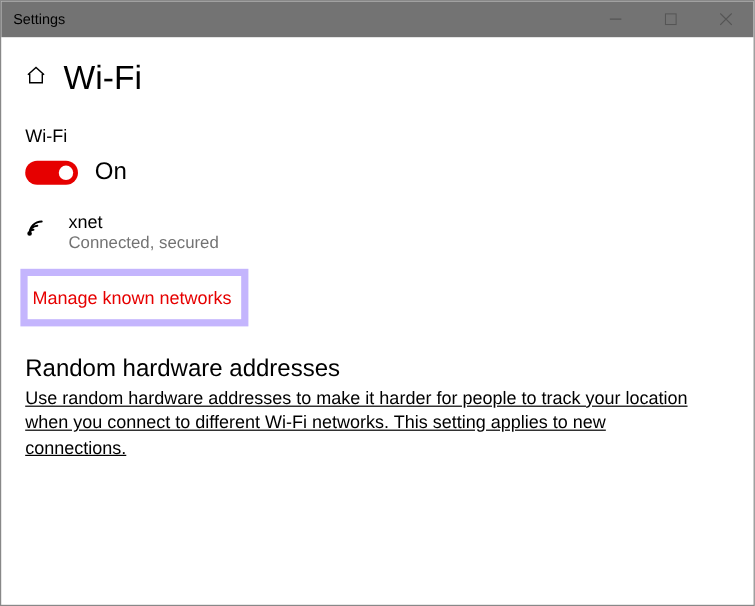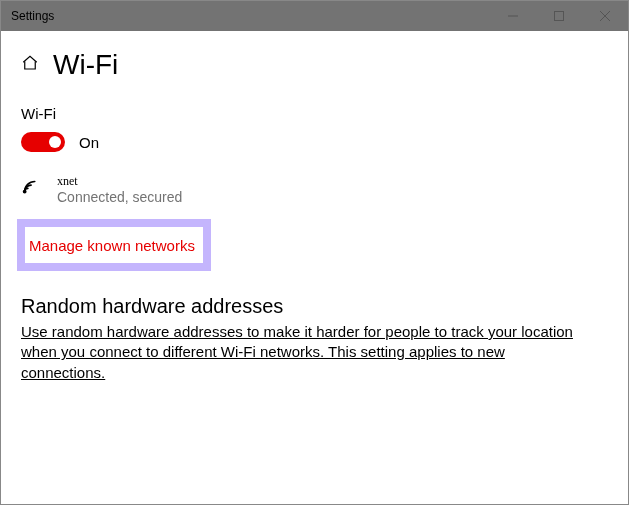--- a/index.html
+++ b/index.html
@@ -52,34 +52,34 @@
     }
     .toggle-knob {
       width: 12px;
       height: 12px;
       background: #fff;
       border-radius: 50%;
       position: absolute;
       top: 4px;
       right: 4px;
     }
-    .toggle-label { font-size: 15px; }
+    .toggle-label { font-size: 20px; }
     .conn-row { display: flex; align-items: flex-start; gap: 14px; margin-bottom: 14px; }
     .wifi-icon { width: 22px; height: 22px; color: #000; margin-top: 2px; }
-    .conn-name { font-size: 12px; font-family: Liberation Serif, serif; }
+    .conn-name { font-size: 15px; }
     .conn-status { font-size: 14px; color: #737373; }
     .link {
       color: #e60000;
       font-size: 15px;
       margin-bottom: 16px;
       display: inline-block;
       cursor: pointer;
     }
     .highlight-box {
-      border: 8px solid #c4b5fd;
+      border: 6px solid #c4b5fd;
       padding: 10px 8px 8px 4px;
       display: inline-block;
       margin-bottom: 24px;
       margin-left: -4px;
     }
     .highlight-box .link { margin-bottom: 0; }
     .section-heading { font-size: 20px; font-weight: 400; margin-bottom: 4px; }
     .body-text { font-size: 15px; line-height: 1.35; max-width: 560px; text-decoration: underline; }
   </style>
 </head>

